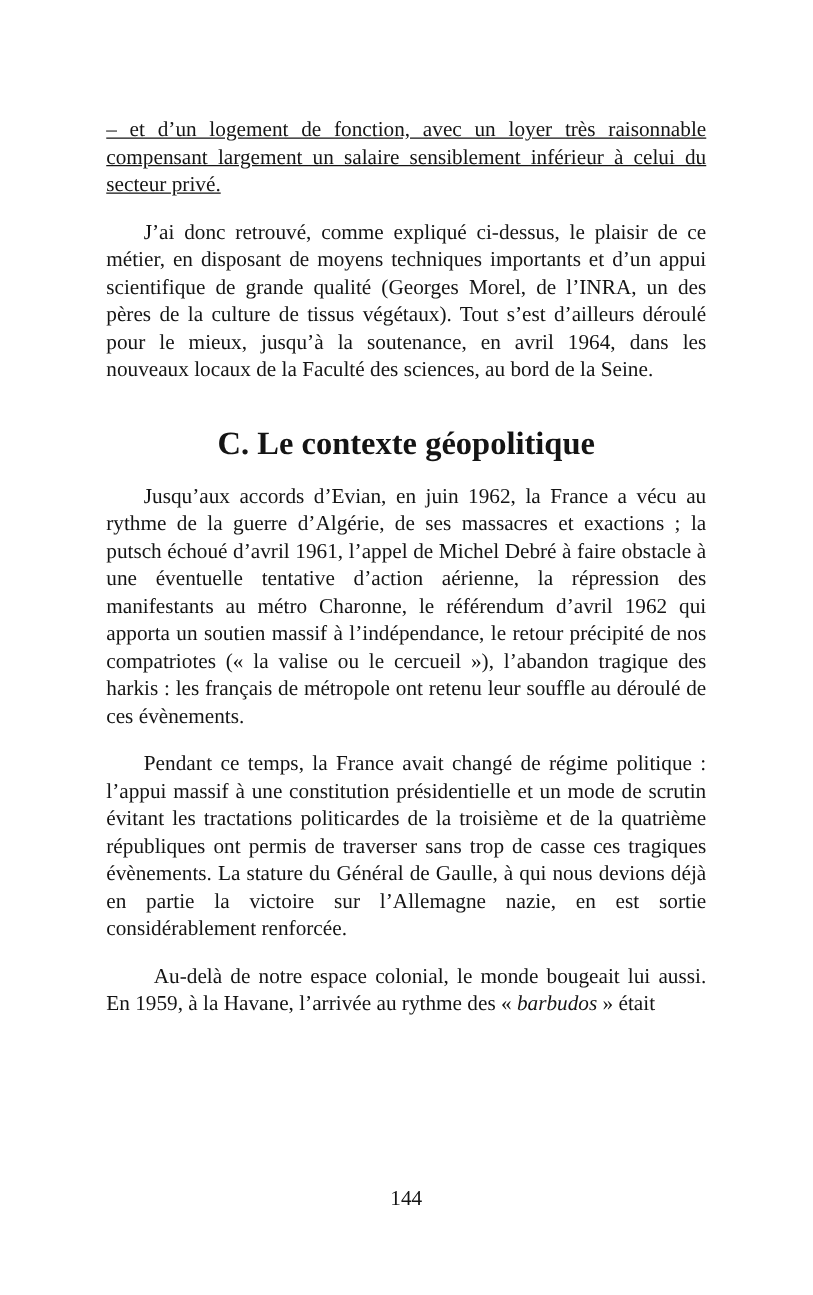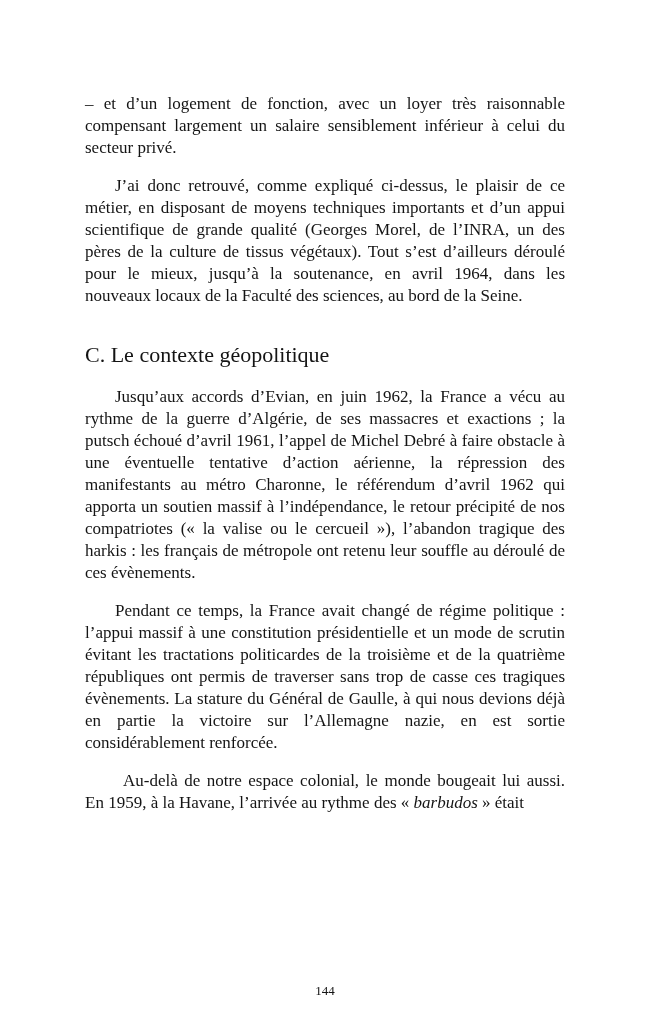--- a/index.html
+++ b/index.html
@@ -25,41 +25,42 @@
     font-size: 17px;
     line-height: 22px;
     text-align: justify;
   }
   .para {
     margin: 0 0 16px 0;
     text-indent: 30px;
   }
   .para.no-indent {
     text-indent: 0;
+    text-decoration: underline;
   }
   .para.indent-lg {
     text-indent: 38px;
   }
   .heading {
-    font-size: 22px;
+    font-size: 26px;
     line-height: 28px;
-    font-weight: normal;
-    text-align: left;
+    font-weight: bold;
+    text-align: center;
     text-indent: 0;
     margin: 34px 0 17px 0;
   }
   .para em {
   }
   .page-number {
     position: absolute;
-    top: 980px;
+    top: 948px;
     left: 0;
     width: 650px;
     text-align: center;
-    font-size: 13px;
+    font-size: 17px;
     line-height: 22px;
     color: #141414;
   }
 </style>
 </head>
 <body>
 
 <div class="page">
   <div class="text-block">
     <p class="para no-indent">– et d’un logement de fonction, avec un loyer très raisonnable compensant largement un salaire sensiblement inférieur à celui du secteur privé.</p>

